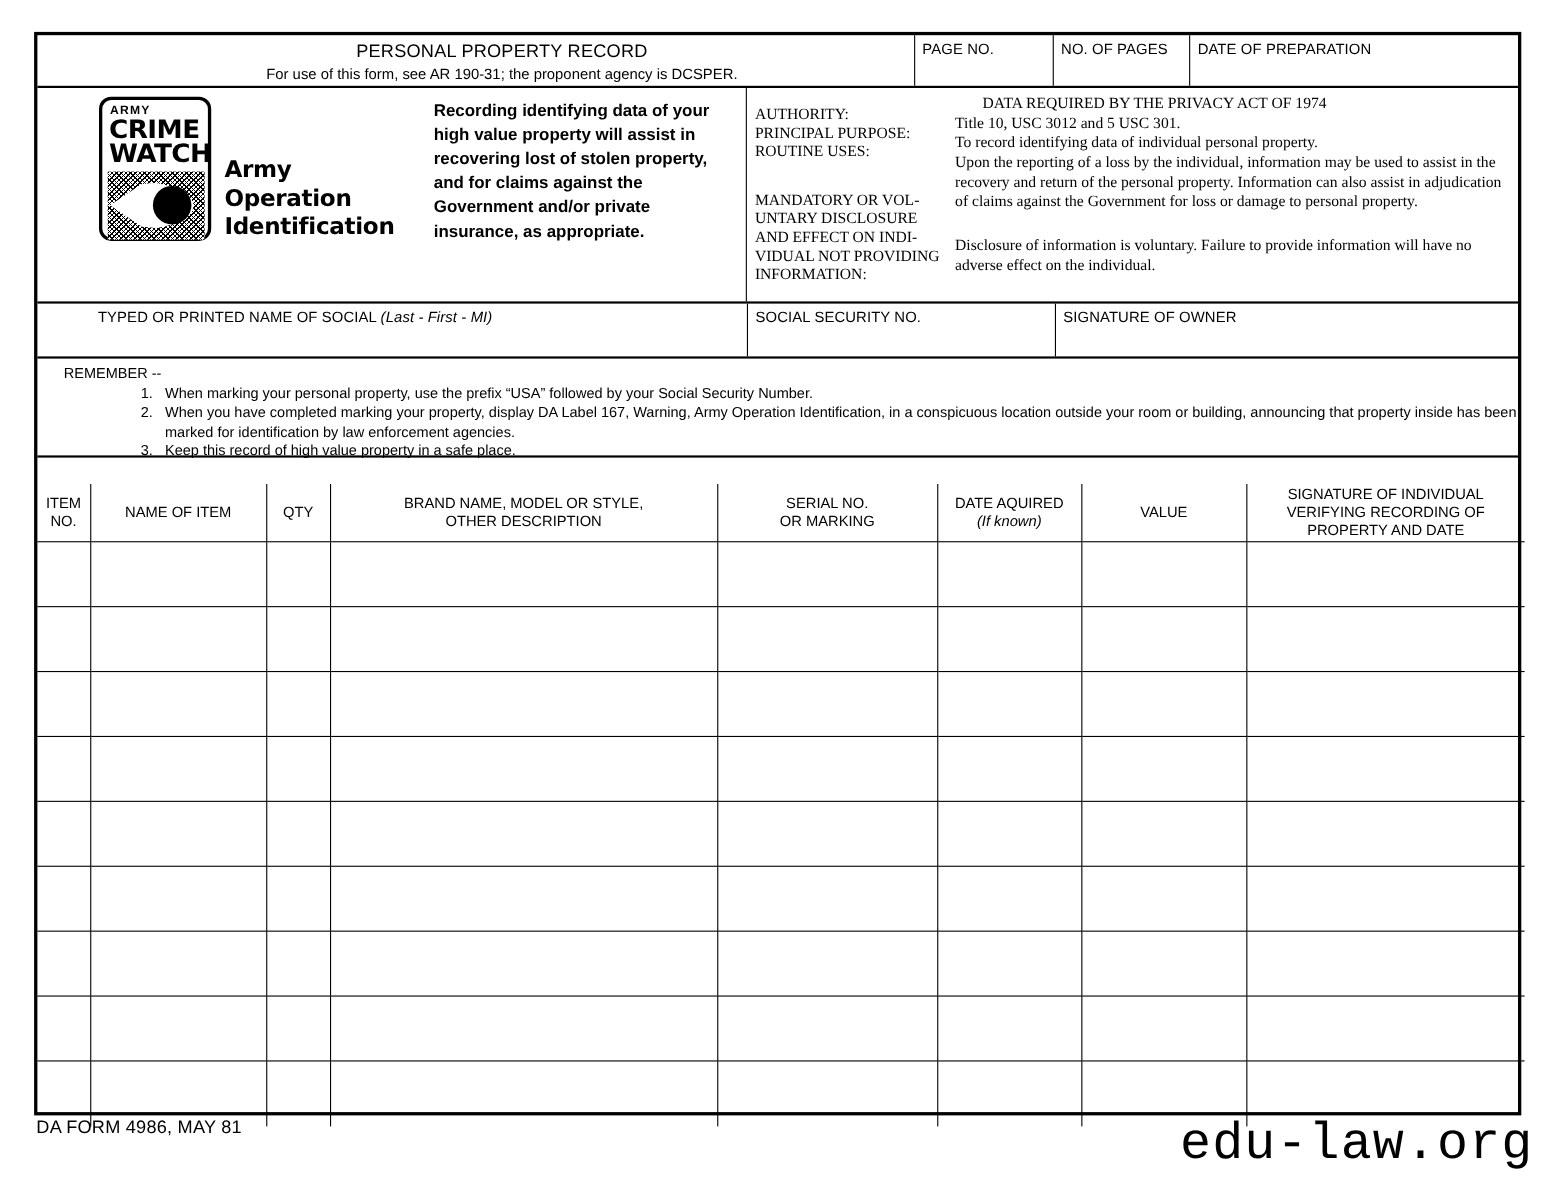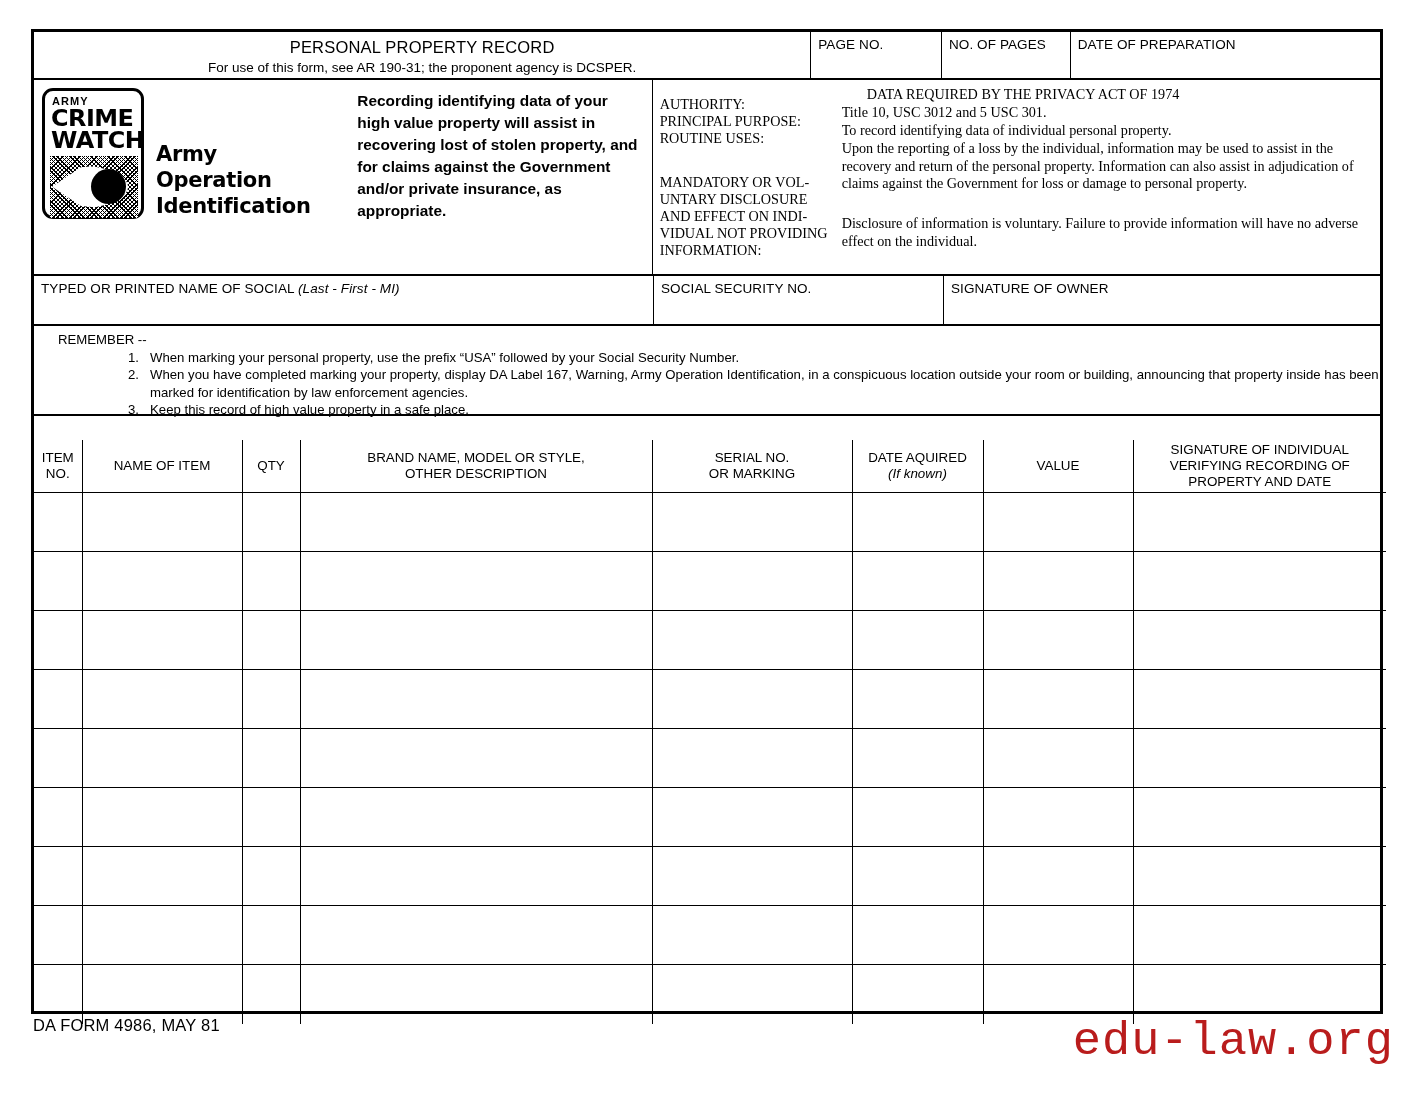--- a/index.html
+++ b/index.html
@@ -17,21 +17,21 @@
 
   .form-sheet {
     position: absolute;
     left: 31px; top: 29px;
     width: 1352px; height: 985px;
     border: 3px solid #000;
     background: #fff;
   }
 
   
-  .row { display: flex; width: 100%; }
+  .row { display: flex; width: 100%; padding-left: 48px; }
   .cell { position: relative; }
   .bdr-r { border-right: 1.6px solid #000; }
   .bdr-b2 { border-bottom: 2.4px solid #000; }
 
   .lbl {
     font-size: 13.5px;
     line-height: 1.15;
     padding: 5px 0 0 7px;
     letter-spacing: 0.1px;
   }
@@ -207,21 +207,21 @@
     left: 33px; top: 1016px;
     font-size: 16.5px;
     letter-spacing: 0.2px;
   }
   .watermark {
     position: absolute;
     right: 22px; top: 1015px;
     font-family: "Liberation Mono", monospace;
     font-size: 47px;
     letter-spacing: 1px;
-    color: #b91c1c;
+    color: #000000;
   }
 </style>
 </head>
 <body>
 
 <div class="form-sheet">
 
   <div class="row strip-top bdr-b2">
     <div class="cell title-block bdr-r">
       <div class="title-main">PERSONAL PROPERTY RECORD</div>

